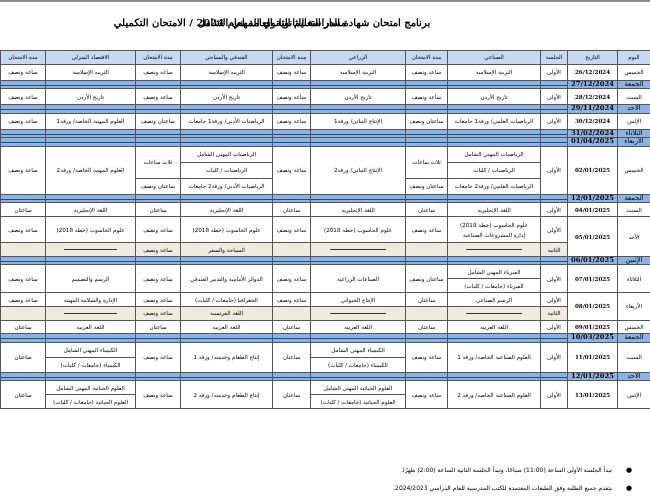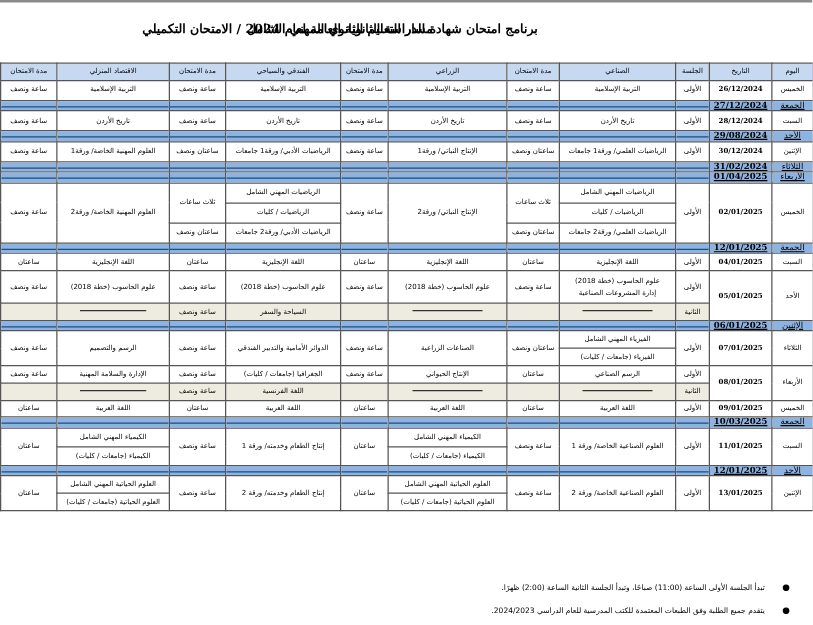--- a/index.html
+++ b/index.html
@@ -7,21 +7,21 @@
   .topbar { position: absolute; left: 0; top: 0; width: 650px; height: 2px; background: #8a8a8a; }
   .title { position: absolute; left: 0; width: 544px; text-align: center; direction: rtl; font-family: "DejaVu Serif", serif; font-weight: bold; }
   .title1 { top: 17px; font-size: 10px; }
   .title2 { top: 17px; font-size: 10px; }
   table.sched { position: absolute; left: 0; top: 50px; width: 650px; border-collapse: collapse; direction: rtl; table-layout: fixed; }
   table.sched td, table.sched th { border: 1px solid #555; padding: 0; text-align: center; vertical-align: middle; font-size: 5.6px; line-height: 1.1; overflow: hidden; white-space: nowrap; }
   table.sched th { background: #c6d9f0; font-weight: normal; height: 13px; }
   table.sched td { height: 12.5px; background: #fff; }
   td.date { font-family: "DejaVu Serif", serif; font-weight: bold; font-size: 6.8px; }
   tr.holiday td { background: #8db3e2; height: 7px; position: relative; }
-  tr.holiday td.date, tr.holiday td.day { font-size: 6.8px; text-decoration: underline; }
+  tr.holiday td.date, tr.holiday td.day { font-size: 6.8px; }
   tr.holiday td .line { position: absolute; left: 0; right: 0; top: 50%; height: 1px; background: #1f4e79; }
   tr.second td { background: #eeece1; }
   .dash { display: inline-block; width: 60%; height: 1px; background: #333; vertical-align: middle; }
   .notes { position: absolute; left: 10px; right: 18px; direction: rtl; font-size: 6px; }
   .note1 { top: 466px; }
   .note2 { top: 484px; }
   .bullet { display: inline-block; margin-left: 14px; font-size: 7px; }
 </style>
 </head>
 <body>
@@ -114,21 +114,21 @@
     <td>تاريخ الأردن</td>
     <td>ساعة ونصف</td>
     <td>تاريخ الأردن</td>
     <td>ساعة ونصف</td>
     <td>تاريخ الأردن</td>
     <td>ساعة ونصف</td>
   </tr>
 
   <tr class="holiday">
     <td class="day">الأحد</td>
-    <td class="date">29/08/2024</td>
+    <td class="date">29/11/2024</td>
     <td>
           <span class="line"></span>
         </td>
         <td>
           <span class="line"></span>
         </td>
         <td>
           <span class="line"></span>
         </td>
         <td>

